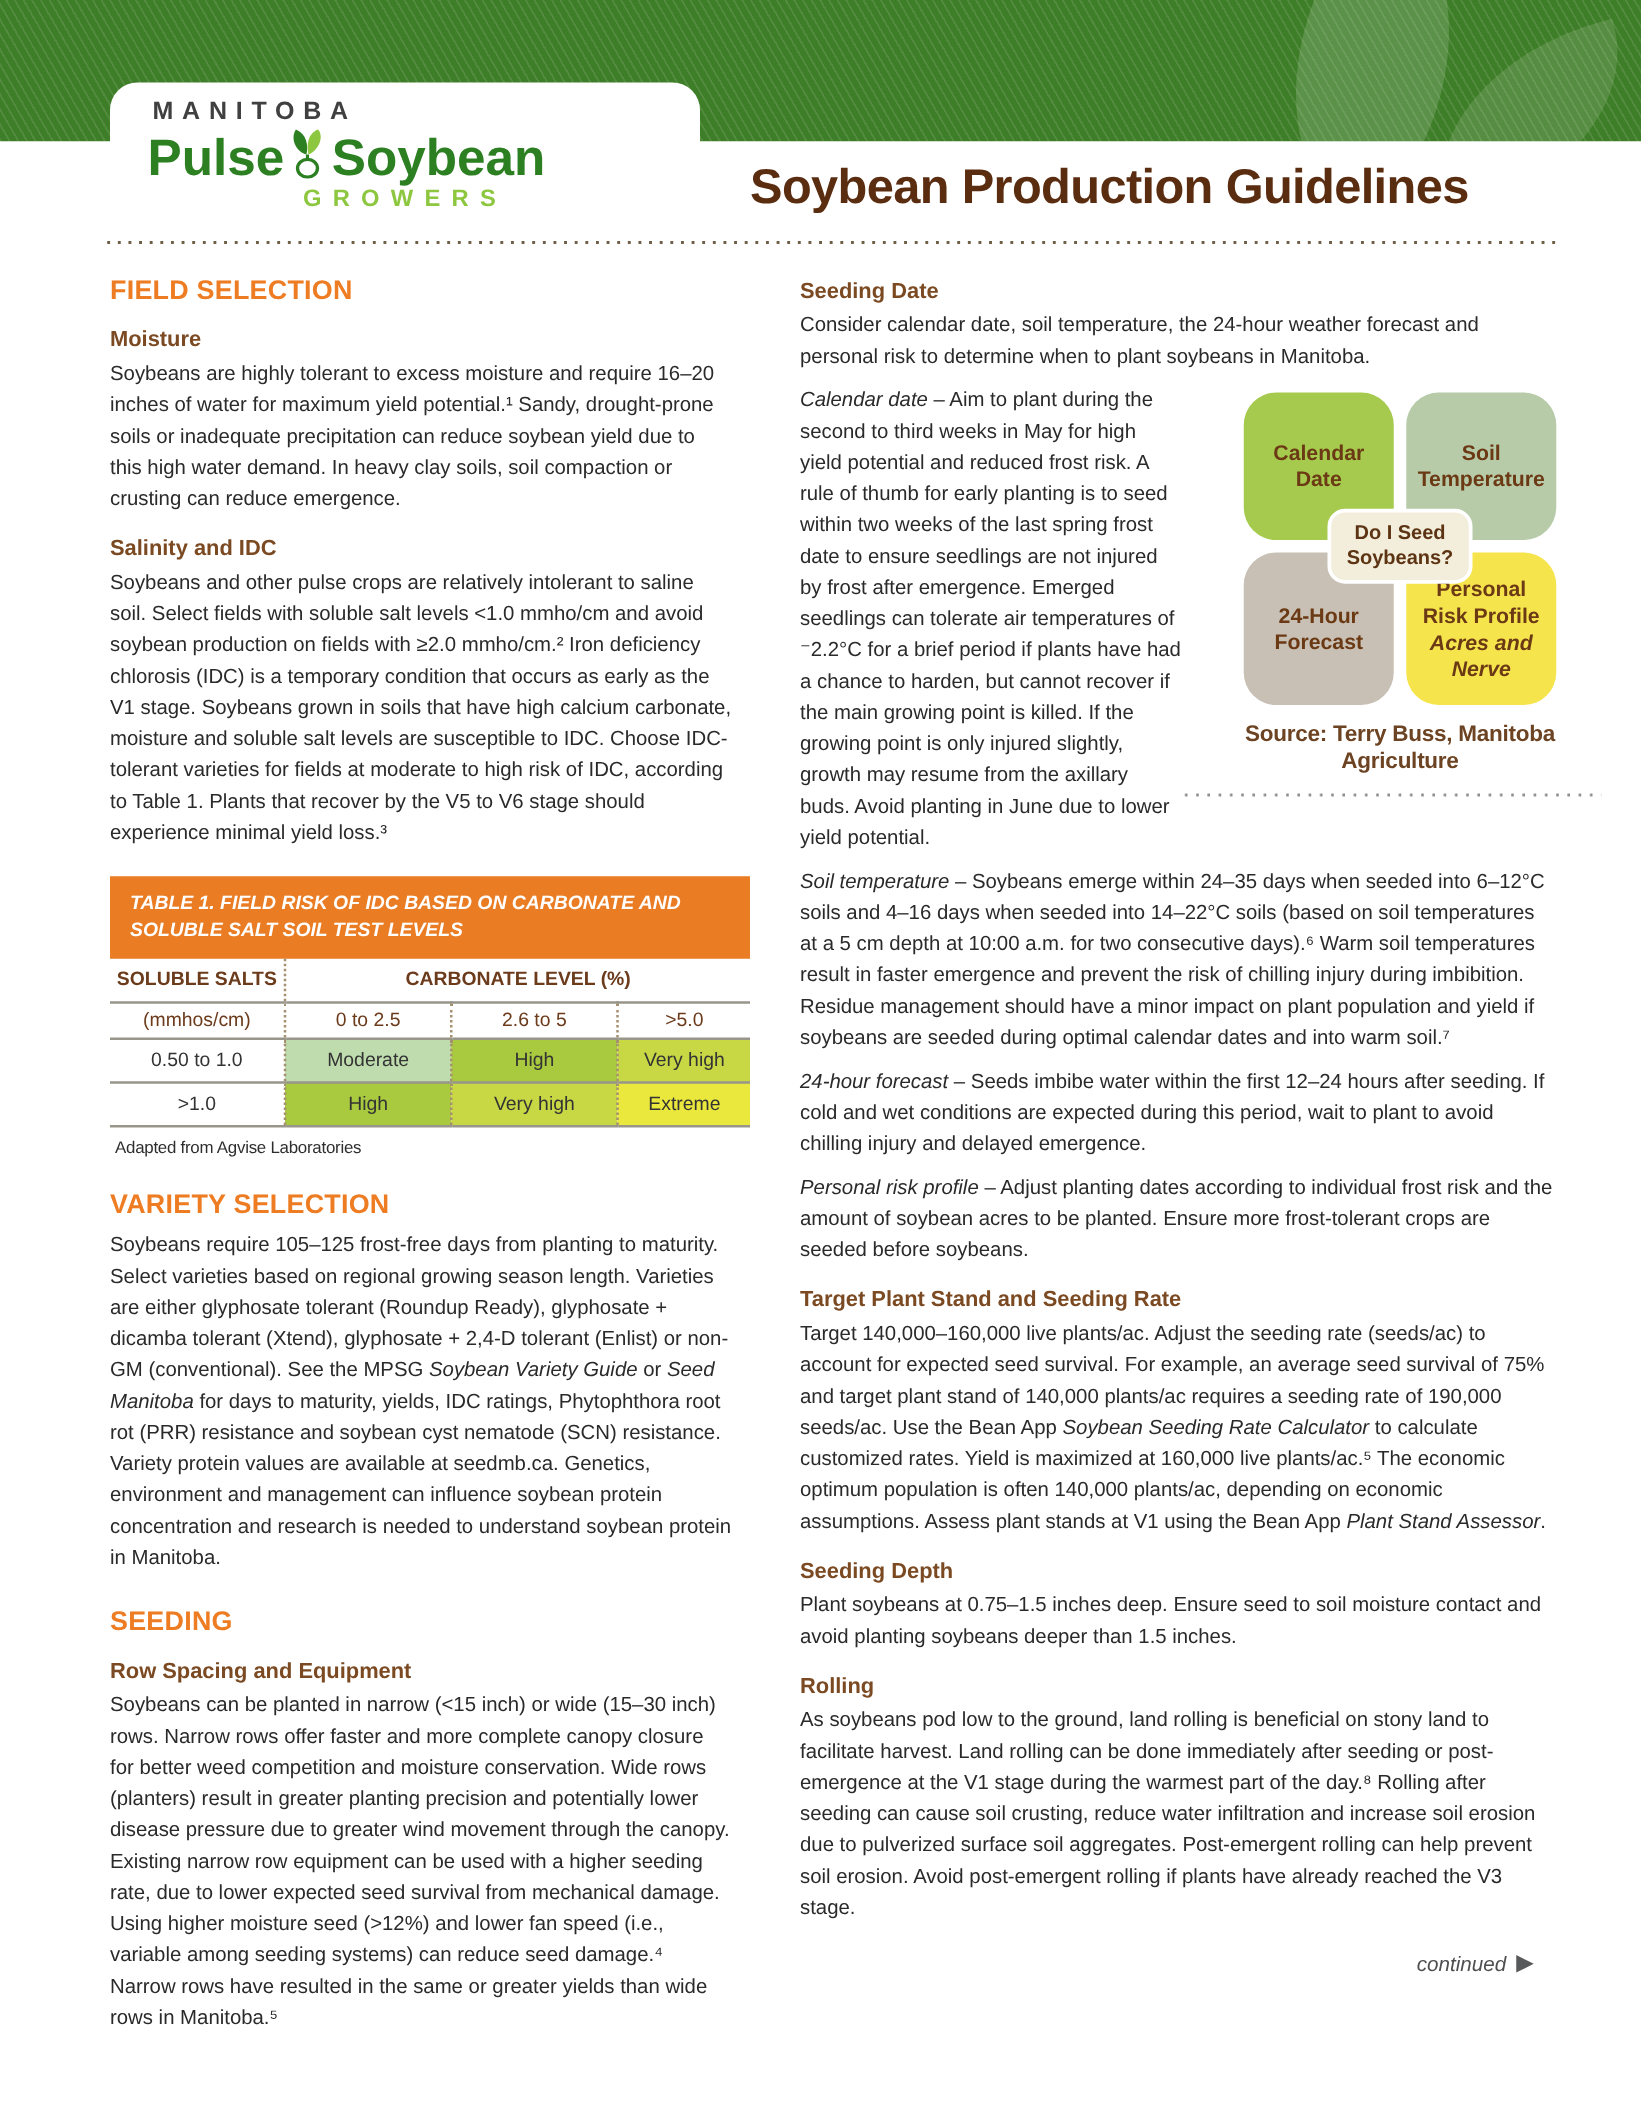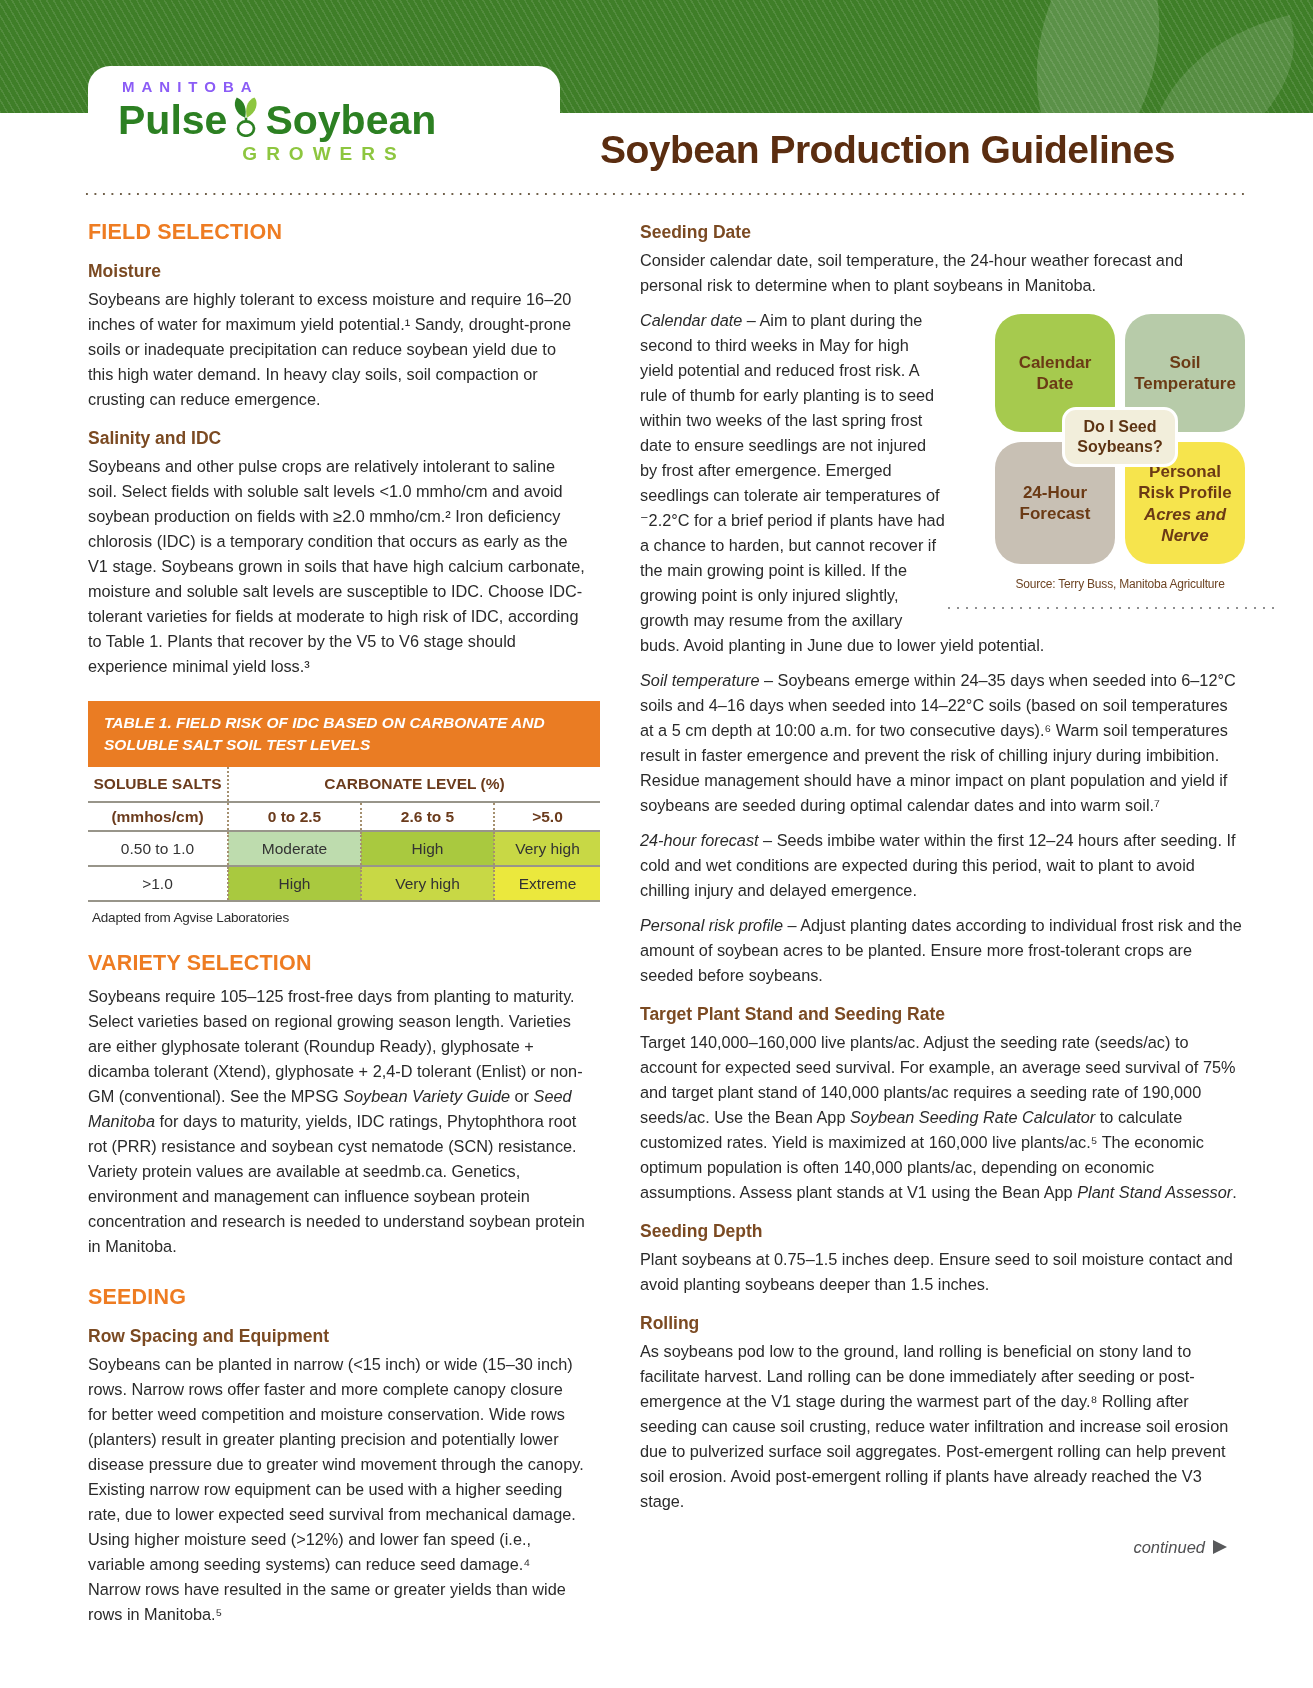--- a/index.html
+++ b/index.html
@@ -7,21 +7,21 @@
         font-family:"Liberation Sans","DejaVu Sans",sans-serif;color:#2a2a2a;}
   
   .banner{position:absolute;top:0;left:0;width:1313px;height:113px;background-color:#3f7e28;
           background-image:repeating-linear-gradient(60deg,rgba(255,255,255,.10) 0 1.5px,rgba(255,255,255,0) 1.5px 6px);
           overflow:hidden;}
   .leaf-a{position:absolute;right:130px;top:-60px;width:170px;height:220px;background:rgba(255,255,255,.15);
           border-radius:0 95% 0 95%;transform:rotate(42deg);}
   .leaf-b{position:absolute;right:30px;top:10px;width:120px;height:170px;background:rgba(255,255,255,.12);
           border-radius:0 95% 0 95%;transform:rotate(75deg);}
   .logo-card{position:absolute;left:88px;top:66px;width:472px;height:122px;background:#fff;border-radius:22px;}
-  .logo-top{margin:12px 0 0 34px;color:#8b5cf6;font-size:15px;font-weight:700;letter-spacing:7px;}
+  .logo-top{margin:12px 0 0 34px;color:#404040;font-size:20px;font-weight:700;letter-spacing:7px;}
   .logo-main{margin:0 0 0 30px;color:#2c8022;font-size:41px;font-weight:700;line-height:44px;display:flex;align-items:center;}
   .logo-main .sprout{margin:0 2px;}
   .logo-bottom{margin:-2px 0 0 0;text-align:center;color:#8dc63f;font-size:19px;font-weight:700;letter-spacing:9px;}
   .page-title{position:absolute;left:600px;top:128px;font-size:39px;font-weight:700;color:#5b2d10;letter-spacing:-0.5px;}
   .rule-dotted{position:absolute;top:192px;left:85px;width:1163px;height:4px;
         background-image:radial-gradient(circle at 2px 2px,#6f5f49 1.2px,rgba(0,0,0,0) 1.4px);
         background-size:8.5px 4px;background-repeat:repeat-x;}
   
   .cols{position:absolute;top:214px;left:88px;width:1157px;display:flex;gap:55px;}
   .col-left{width:497px;}
@@ -31,38 +31,38 @@
   h3.sub{color:#7b4a22;font-size:17.5px;font-weight:700;margin:16px 0 5px;}
   p.body{font-size:16.3px;line-height:25px;margin:0 0 10px;}
   .it{font-style:italic;}
   
   .t1{margin-top:22px;width:512px;}
   .t1-head{background:#ea7c23;color:#fff;font-weight:700;font-size:15.5px;line-height:22px;padding:11px 16px;font-style:italic;}
   .t1 table{border-collapse:collapse;width:100%;table-layout:fixed;}
   .t1 col.c0{width:140px}.t1 col.c1{width:133px}.t1 col.c2{width:133px}.t1 col.c3{width:106px}
   .t1 td{text-align:center;border-bottom:2px solid #98958a;font-size:15.5px;padding:0;}
   .t1 tr.gh td{height:34px;color:#6b3b1c;font-weight:700;}
-  .t1 tr.sh td{height:27px;color:#6b3b1c;font-weight:700;}
+  .t1 tr.sh td{height:27px;color:#6b3b1c;font-weight:400;}
   .t1 tr.dr td{height:33px;color:#333;}
   .t1 td.dl{border-left:2px dotted #a5906f;}
   .c-low{background:#a6be92;} .c-mod{background:#bedcae;} .c-high{background:#a9c93f;}
   .c-vhigh{background:#c8d845;} .c-ext{background:#ebe83d;}
   .t1-foot{font-size:13.5px;color:#2e2e2e;margin:8px 0 0 4px;letter-spacing:-.2px;}
   
   .fig{float:right;width:250px;margin:6px 0 4px 50px;position:relative;}
   .fig-grid{display:grid;grid-template-columns:120px 120px;gap:10px;}
   .fig-box{border-radius:26px;height:118px;display:flex;flex-direction:column;align-items:center;justify-content:center;
            text-align:center;color:#6b3a15;font-weight:700;font-size:17px;line-height:21px;padding:0 12px;box-sizing:border-box;}
   .b-cal{background:#a6ca4e;} .b-soil{background:#b7cba9;}
   .b-fore{background:#c8c0b4;height:122px;} .b-risk{background:#f6e44d;height:122px;}
   .fig-box .sublabel{font-style:italic;font-weight:700;margin-top:1px;}
   .fig-center{position:absolute;left:50%;top:123px;transform:translate(-50%,-50%);background:#f2eedb;
            border:3px solid #ffffff;border-radius:14px;padding:7px 9px;width:92px;
            font-weight:700;color:#5d3413;font-size:16px;line-height:20px;text-align:center;}
-  .fig-caption{text-align:center;font-size:12px;font-weight:400;color:#6d4423;margin-top:13px;letter-spacing:-.2px;}
+  .fig-caption{text-align:center;font-size:18px;font-weight:700;color:#6d4423;margin-top:13px;letter-spacing:-.2px;}
   .fig-dotted{margin-top:15px;margin-left:-48px;width:334px;height:4px;
         background-image:radial-gradient(circle at 2px 2px,#8f8f8f 1.1px,rgba(0,0,0,0) 1.3px);
         background-size:9px 4px;background-repeat:repeat-x;}
   
   .continued{text-align:right;margin-top:24px;padding-right:18px;font-style:italic;color:#4f4f51;font-size:16.5px;}
   .tri{display:inline-block;width:0;height:0;border-top:7px solid transparent;border-bottom:7px solid transparent;
        border-left:14px solid #58595b;margin-left:8px;vertical-align:-1px;}
 </style>
 </head>
 <body>

